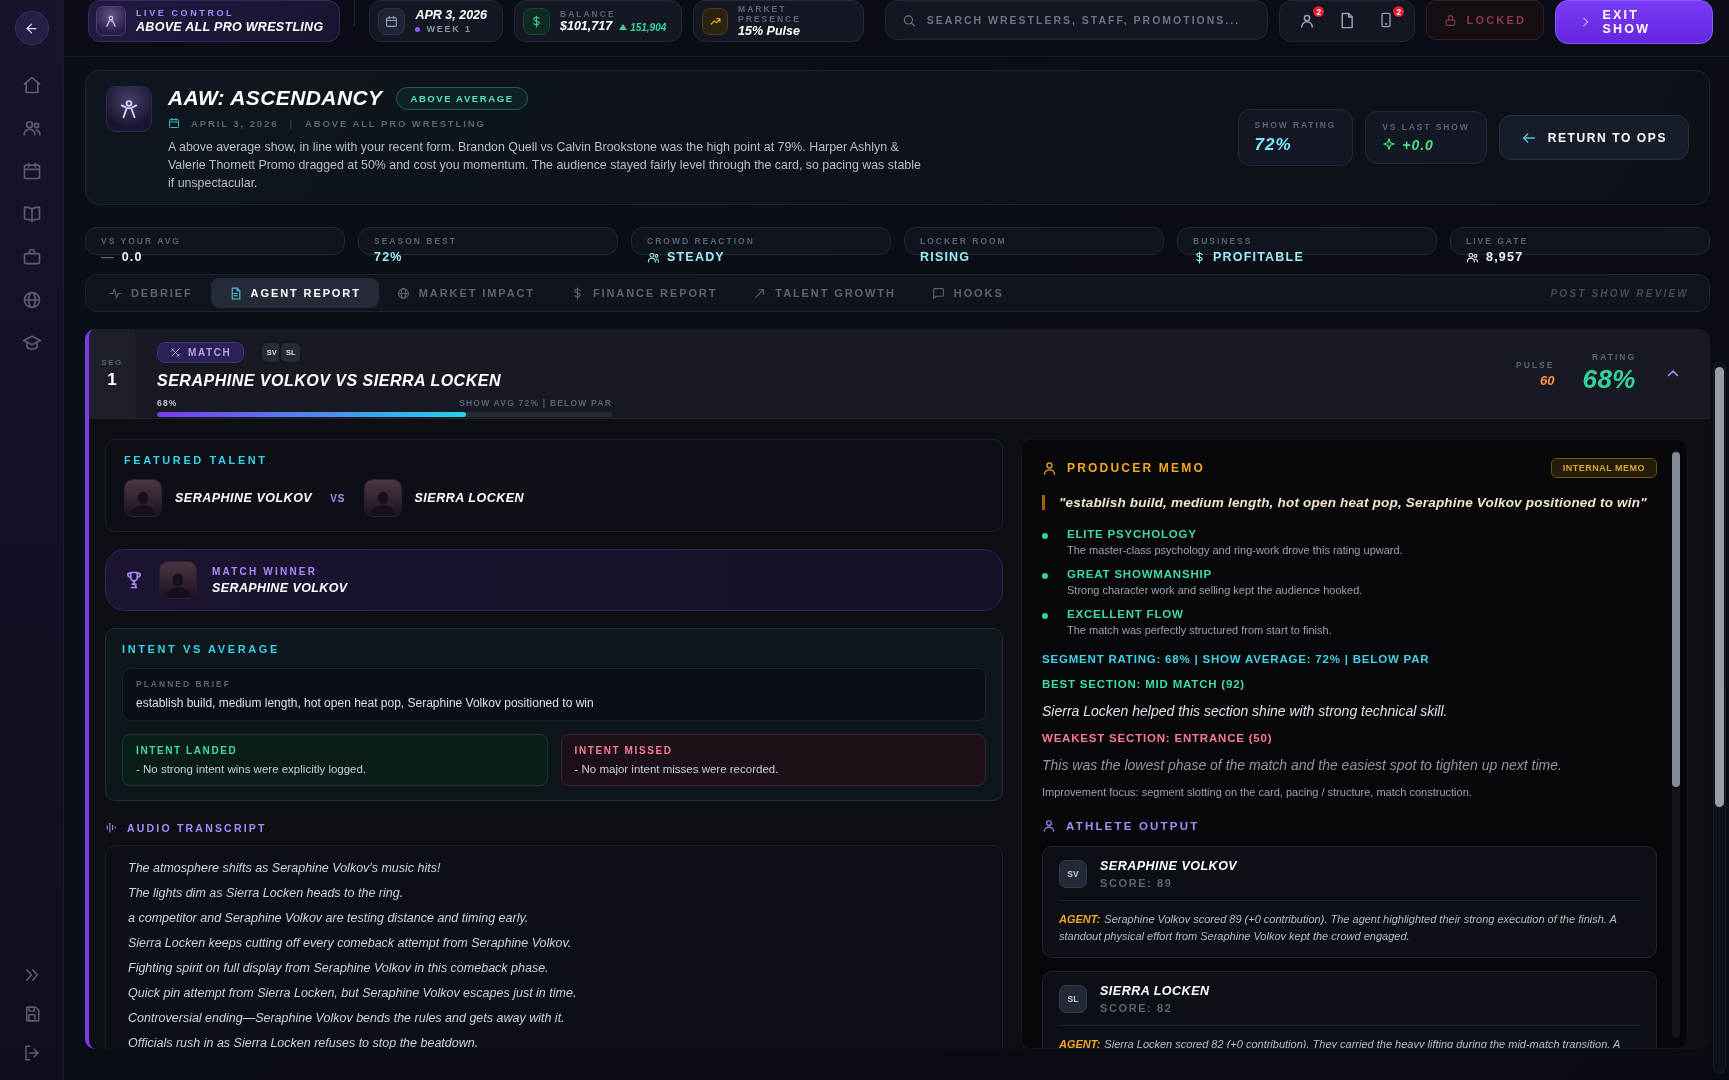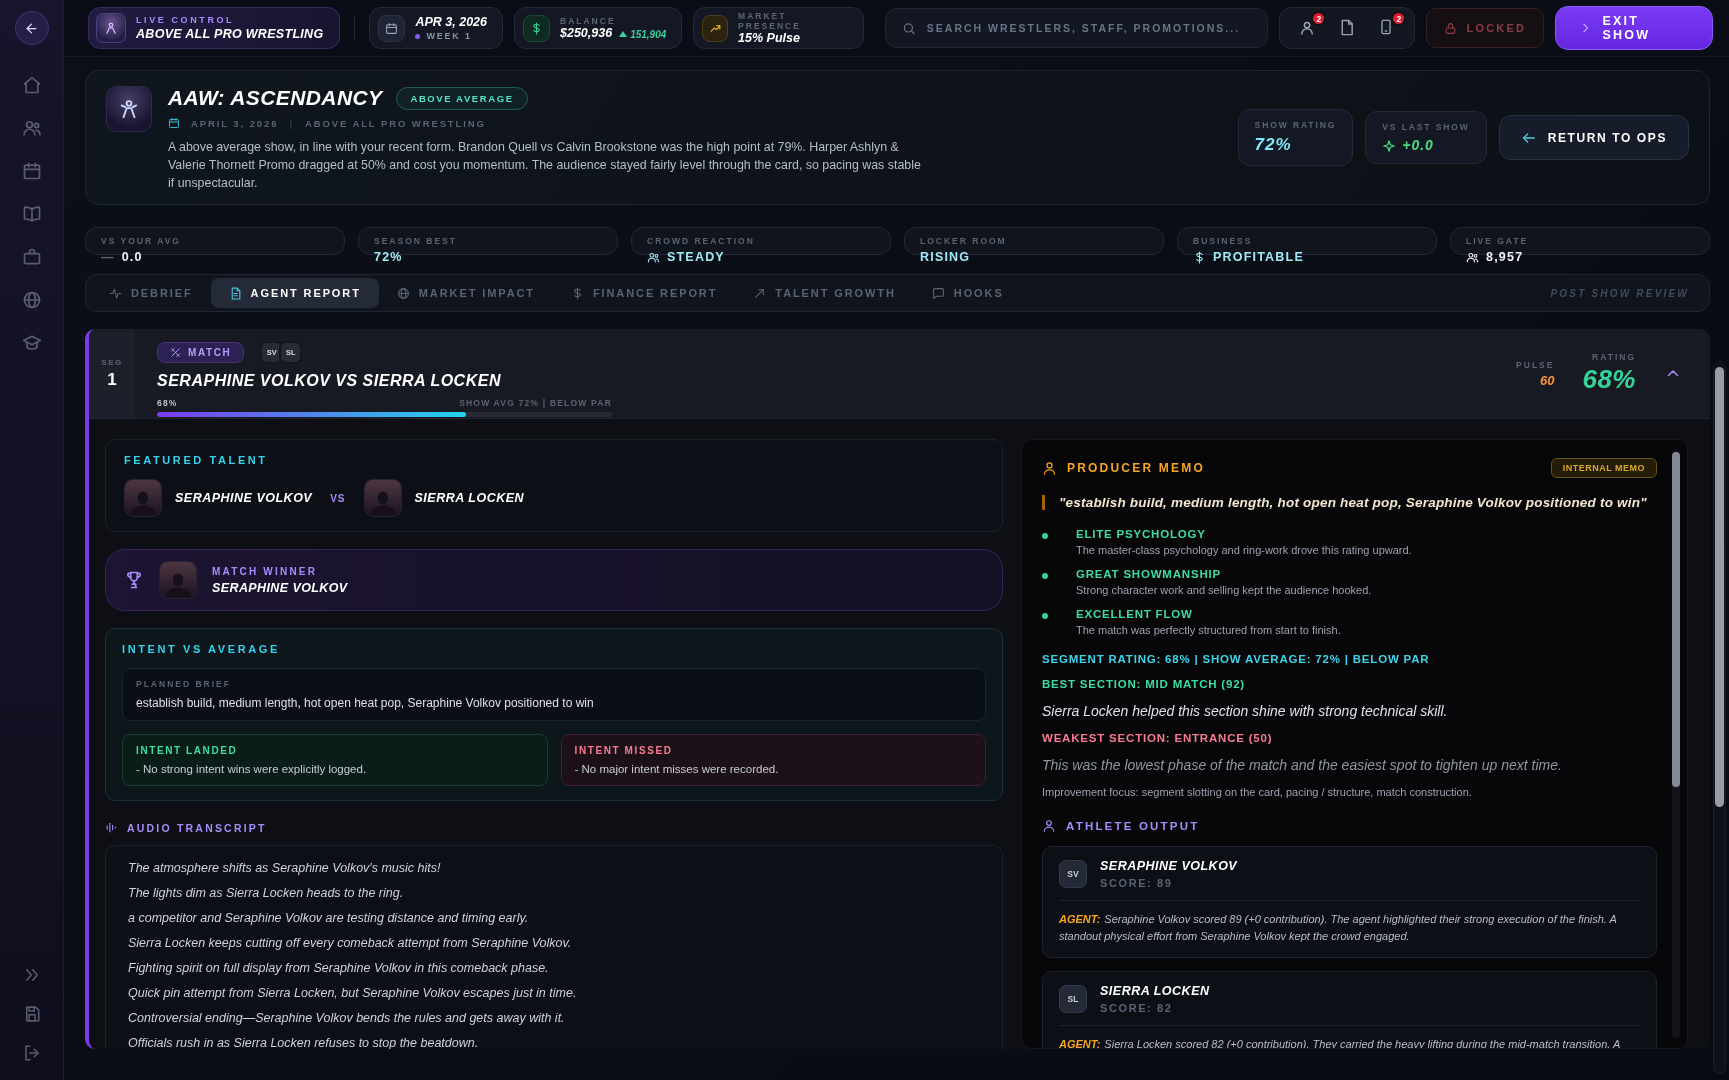--- a/index.html
+++ b/index.html
@@ -11,21 +11,21 @@
 
   
   .sidebar{position:absolute;left:0;top:0;bottom:0;width:64px;background:linear-gradient(180deg,#17142b,#100e1d);border-right:1px solid #1e1a32;display:flex;flex-direction:column;align-items:center;padding:11px 0 18px;z-index:5}
   .sb-back{width:34px;height:34px;border-radius:50%;background:#251f48;border:1px solid #3b3274;color:#d9ddff;display:flex;align-items:center;justify-content:center;cursor:pointer}
   .sb-nav{margin-top:30px;display:flex;flex-direction:column;gap:23px;color:#575e72}
   .sb-nav .nit{width:20px;height:20px;cursor:pointer}
   .sb-foot{margin-top:auto;display:flex;flex-direction:column;gap:21px;color:#575e72}
   .sb-foot .nit{width:18px;height:18px;cursor:pointer}
 
   
-  .topbar{position:absolute;left:64px;right:0;top:0;height:57px;background:#0a0d15;border-bottom:1px solid #141927;display:flex;align-items:center;padding:0 16px 0 24px;gap:11px}
+  .topbar{position:absolute;left:64px;right:0;top:0;height:57px;background:#0a0d15;border-bottom:1px solid #141927;display:flex;padding:0 16px 0 24px;gap:11px}
   .brand-chip{display:flex;align-items:center;gap:10px;background:linear-gradient(90deg,#211b40,#181531);border:1px solid #332a61;border-radius:12px;padding:0 16px 0 7px;height:42px}
   .brand-logo{width:30px;height:30px;border-radius:7px;background:radial-gradient(circle at 50% 32%,#6a548f,#241d45 75%);border:1px solid #4a3f85;display:flex;align-items:center;justify-content:center;color:#d9c8ff}
   .brand-kicker{font-size:9px;font-weight:bold;letter-spacing:2.6px;color:#a78bfa}
   .brand-name{font-size:12.5px;font-weight:bold;font-style:italic;letter-spacing:.3px;color:#fff;margin-top:2px;white-space:nowrap}
   .tb-divider{width:1px;height:26px;background:#232838;margin:0 3px}
   .chip{display:flex;align-items:center;gap:10px;background:#141824;border:1px solid #232a3a;border-radius:12px;padding:0 15px 0 8px;height:42px}
   .chip-icon{width:27px;height:27px;border-radius:8px;display:flex;align-items:center;justify-content:center}
   .chip-icon.cal{background:#1f2534;color:#9aa4b5;border:1px solid #2b3345}
   .chip-icon.dollar{background:#0f2a21;color:#34d399;border:1px solid #1d4736}
   .chip-icon.market{background:#2b2310;color:#fbbf24;border:1px solid #4d3f17}
@@ -56,21 +56,21 @@
   .h-grade{border:1px solid #1f5e58;background:rgba(22,84,78,.22);color:#55e2ca;font-size:9.5px;font-weight:bold;letter-spacing:1.6px;padding:5px 13px;border-radius:999px}
   .h-meta{display:flex;gap:11px;align-items:center;margin-top:7px;font-size:9.5px;font-weight:bold;letter-spacing:1.9px;color:#5b6474}
   .h-meta .mcal{color:#39b7c9;width:12px;height:12px}
   .h-meta .mdiv{color:#333c4a}
   .h-summary{margin-top:10px;font-size:12.4px;color:#b4bdc9;line-height:1.44;width:762px}
   .h-right{margin-left:auto;display:flex;gap:12px;align-items:center}
   .h-box{background:#131824;border:1px solid #222a38;border-radius:12px;padding:10px 16px;min-width:104px}
   .h-box-label{font-size:8.5px;font-weight:bold;letter-spacing:1.9px;color:#5b6474;white-space:nowrap}
   .h-box-value{margin-top:5px;font-size:17px;font-weight:bold;font-style:italic;letter-spacing:1px}
   .v-rating{color:#7ee7f7}
-  .v-green{color:#4ade80;display:flex;align-items:flex-end;gap:6px;font-size:14px}
+  .v-green{color:#4ade80;display:flex;align-items:flex-start;gap:6px;font-size:14px}
   .return-btn{display:flex;gap:11px;align-items:center;background:#161c29;border:1px solid #27303f;border-radius:12px;height:45px;padding:0 21px;font-size:12px;font-weight:bold;letter-spacing:1.6px;color:#fff;cursor:pointer}
   .return-btn .arr{color:#53c9e0;width:16px;height:16px}
 
   .stats-row{display:flex;gap:13px;margin-top:22px}
   .stat{flex:1;background:#0f141d;border:1px solid #222936;border-radius:12px;padding:8px 15px;height:28px}
   .stat-label{font-size:8.5px;font-weight:bold;letter-spacing:2px;color:#5b6474;white-space:nowrap}
   .stat-value{margin-top:4px;display:flex;gap:7px;align-items:center;font-size:12.5px;font-weight:bold;letter-spacing:1.2px;color:#eef2f6}
   .stat-value .sic{width:13px;height:13px}
   .stat-value .pre{color:#5b6474}
   .c-cyan{color:#9feaf6}
@@ -141,21 +141,21 @@
   .tline{font-size:12.5px;font-style:italic;color:#ccd3dc;margin-bottom:11px}
   .tline:last-child{margin-bottom:0}
 
   
   .memo-panel{flex:1;background:#07070a;border:1px solid #15171e;border-radius:10px;padding:18px 30px 18px 20px;position:relative;overflow:hidden}
   .memo-head{display:flex;align-items:center;gap:10px}
   .memo-head .mic{color:#f5a623;width:15px;height:15px}
   .memo-title{font-size:12px;font-weight:bold;letter-spacing:2.2px;color:#f5a623}
   .memo-badge{margin-left:auto;background:#241c06;border:1px solid #6b5616;color:#d9a92e;font-size:9px;font-weight:bold;letter-spacing:.5px;padding:4px 11px;border-radius:6px}
   .memo-quote{margin:17px 0 18px;border-left:3px solid #a16207;padding-left:14px;font-size:13.5px;font-weight:bold;font-style:italic;color:#f2e7cd;letter-spacing:.2px}
-  .bullet{display:flex;gap:28px;margin-bottom:12px}
+  .bullet{display:flex;gap:19px;margin-bottom:12px}
   .bdot{width:6px;height:6px;border-radius:50%;background:#34d399;margin-top:5px;flex:none}
   .bullet-title{font-size:11.5px;font-weight:bold;color:#3fdba4;letter-spacing:.8px}
   .bullet-desc{margin-top:4px;font-size:11px;color:#9aa3af}
   .mline{font-size:11.5px;font-weight:bold;letter-spacing:.8px}
   .ml-cyan{color:#3ed4ea;margin-top:17px}
   .ml-green{color:#3fdba4;margin-top:13px}
   .ml-red{color:#f77b92;margin-top:13px}
   .mnote{font-size:14px;font-style:italic;margin-top:13px}
   .mn-light{color:#dde3ea}
   .mn-dim{color:#8d96a2}
@@ -278,21 +278,21 @@
     <div class="chip">
       <div class="chip-icon dollar">
         <svg class="ic" width="13" height="13" viewBox="0 0 24 24">
             <line x1="12" y1="2" x2="12" y2="22"></line>
             <path d="M17 6.5c-.8-1.5-2.6-2.5-5-2.5-2.8 0-5 1.4-5 3.5 0 4.5 10 2.5 10 7 0 2.1-2.2 3.5-5 3.5-2.4 0-4.2-1-5-2.5"></path>
           </svg>
       </div>
       <div>
         <div class="chip-label">BALANCE</div>
         <div class="bal-row">
-          <span class="chip-value">$250,936</span>
+          <span class="chip-value">$101,717</span>
           <span class="delta">
               <span class="tri-up"></span>
               <span>151,904</span>
             </span>
         </div>
       </div>
     </div>
 
     <div class="chip">
       <div class="chip-icon market">

